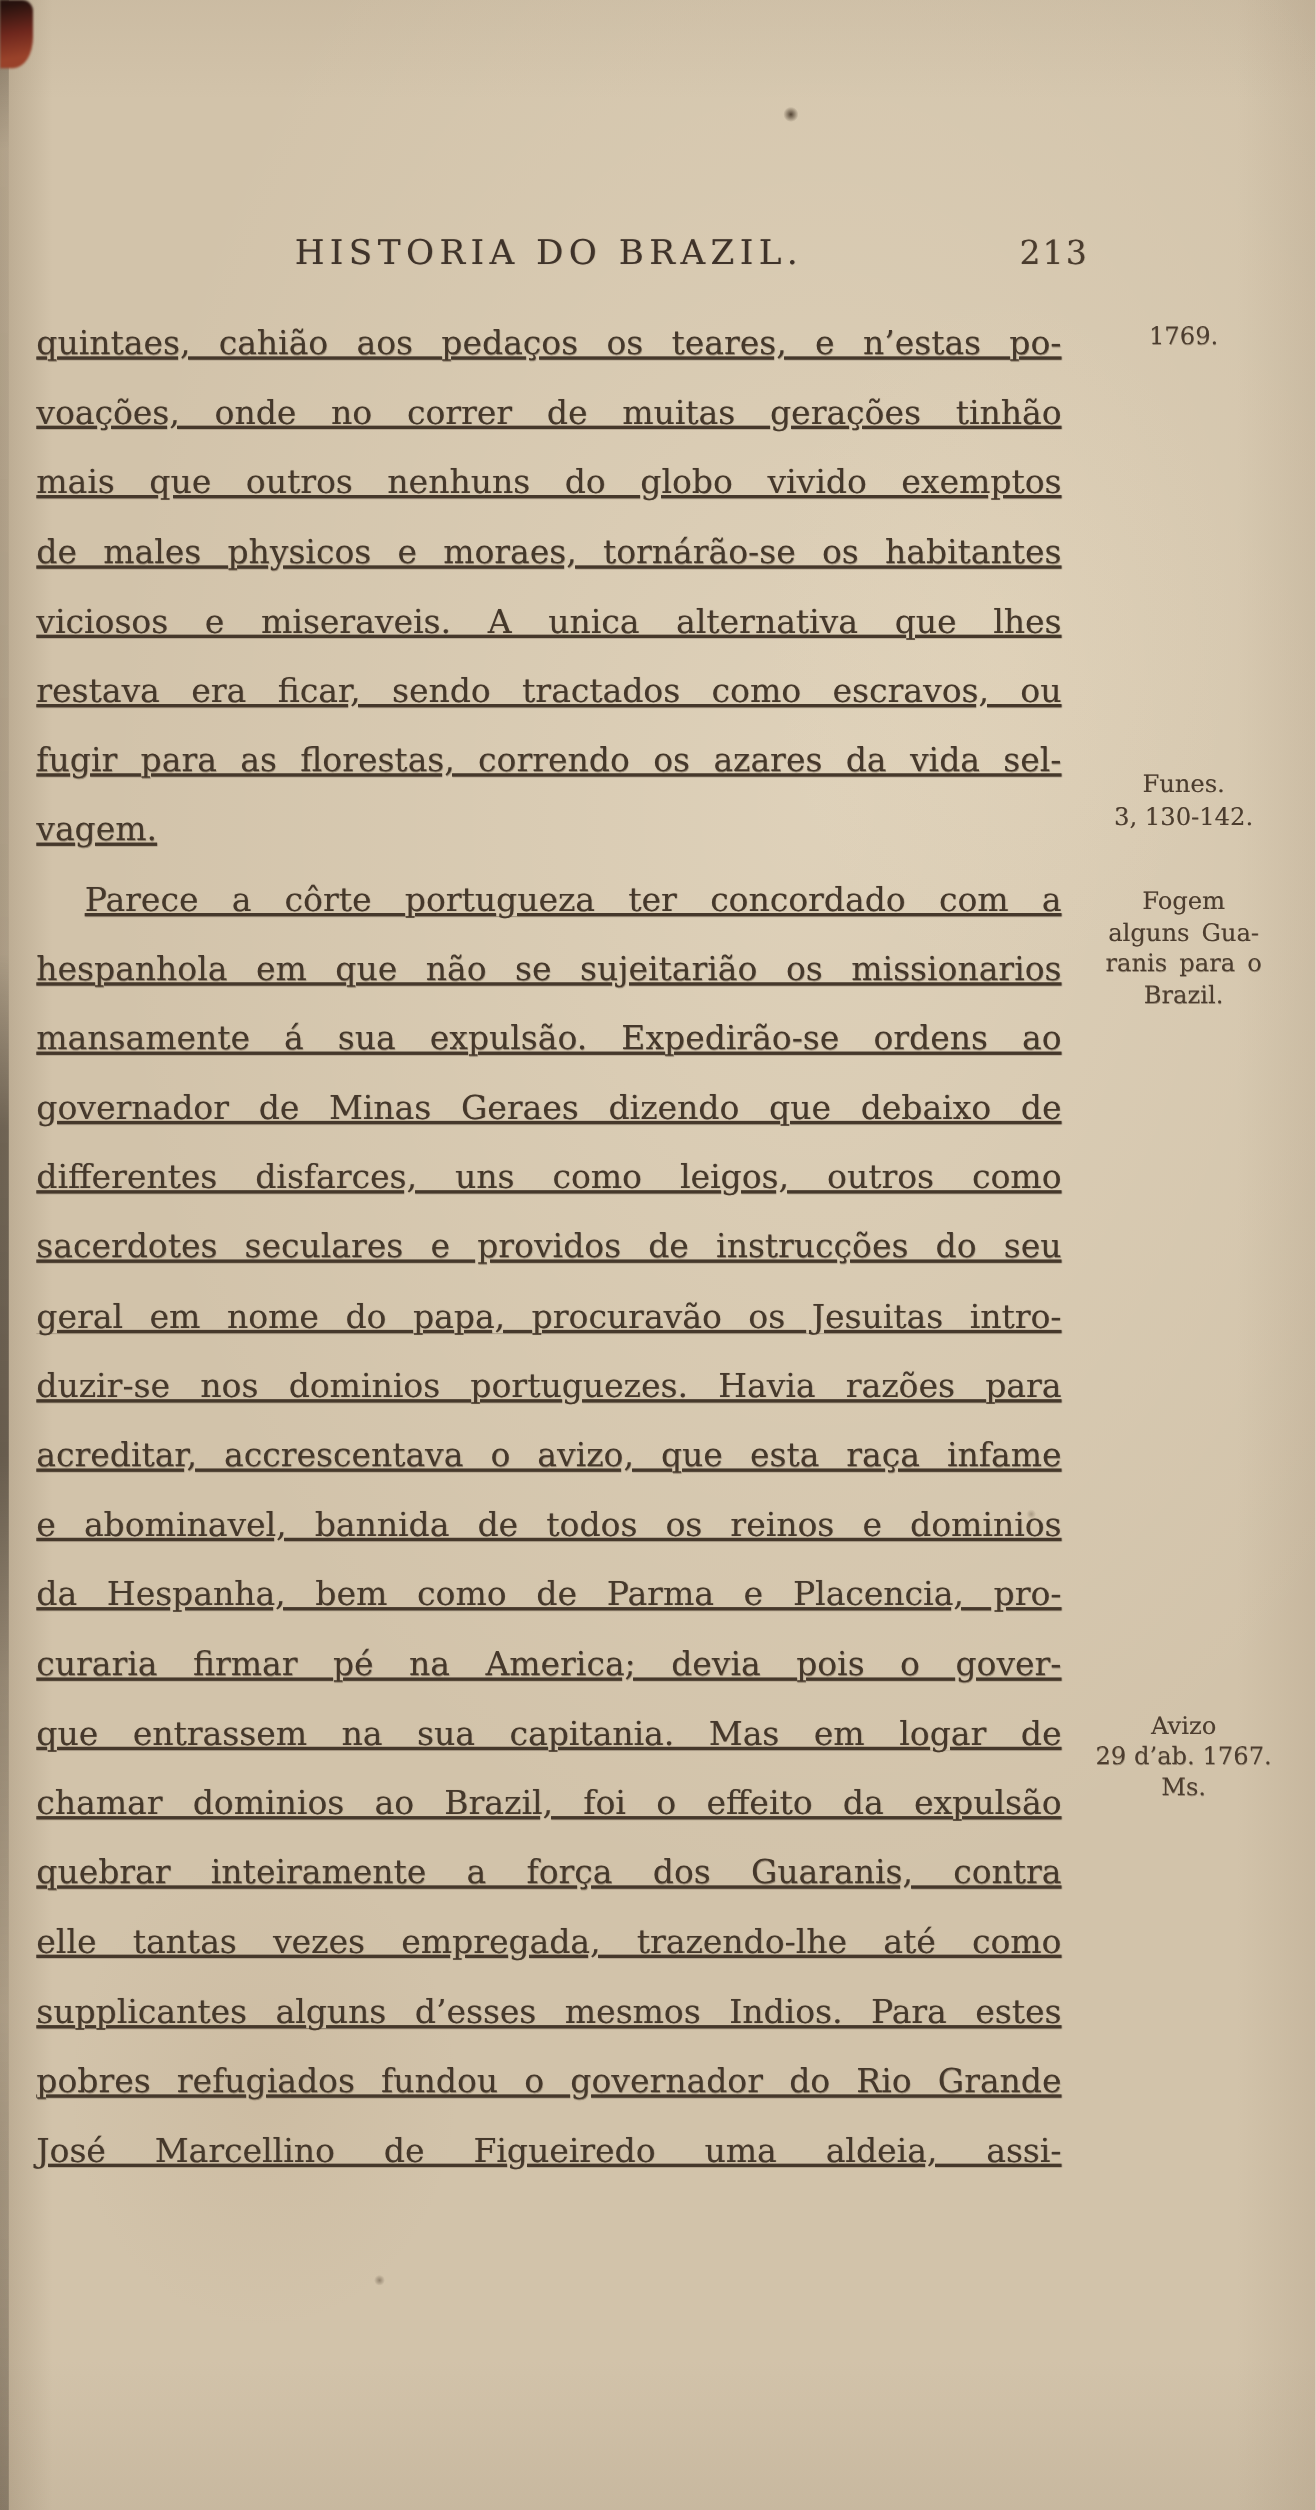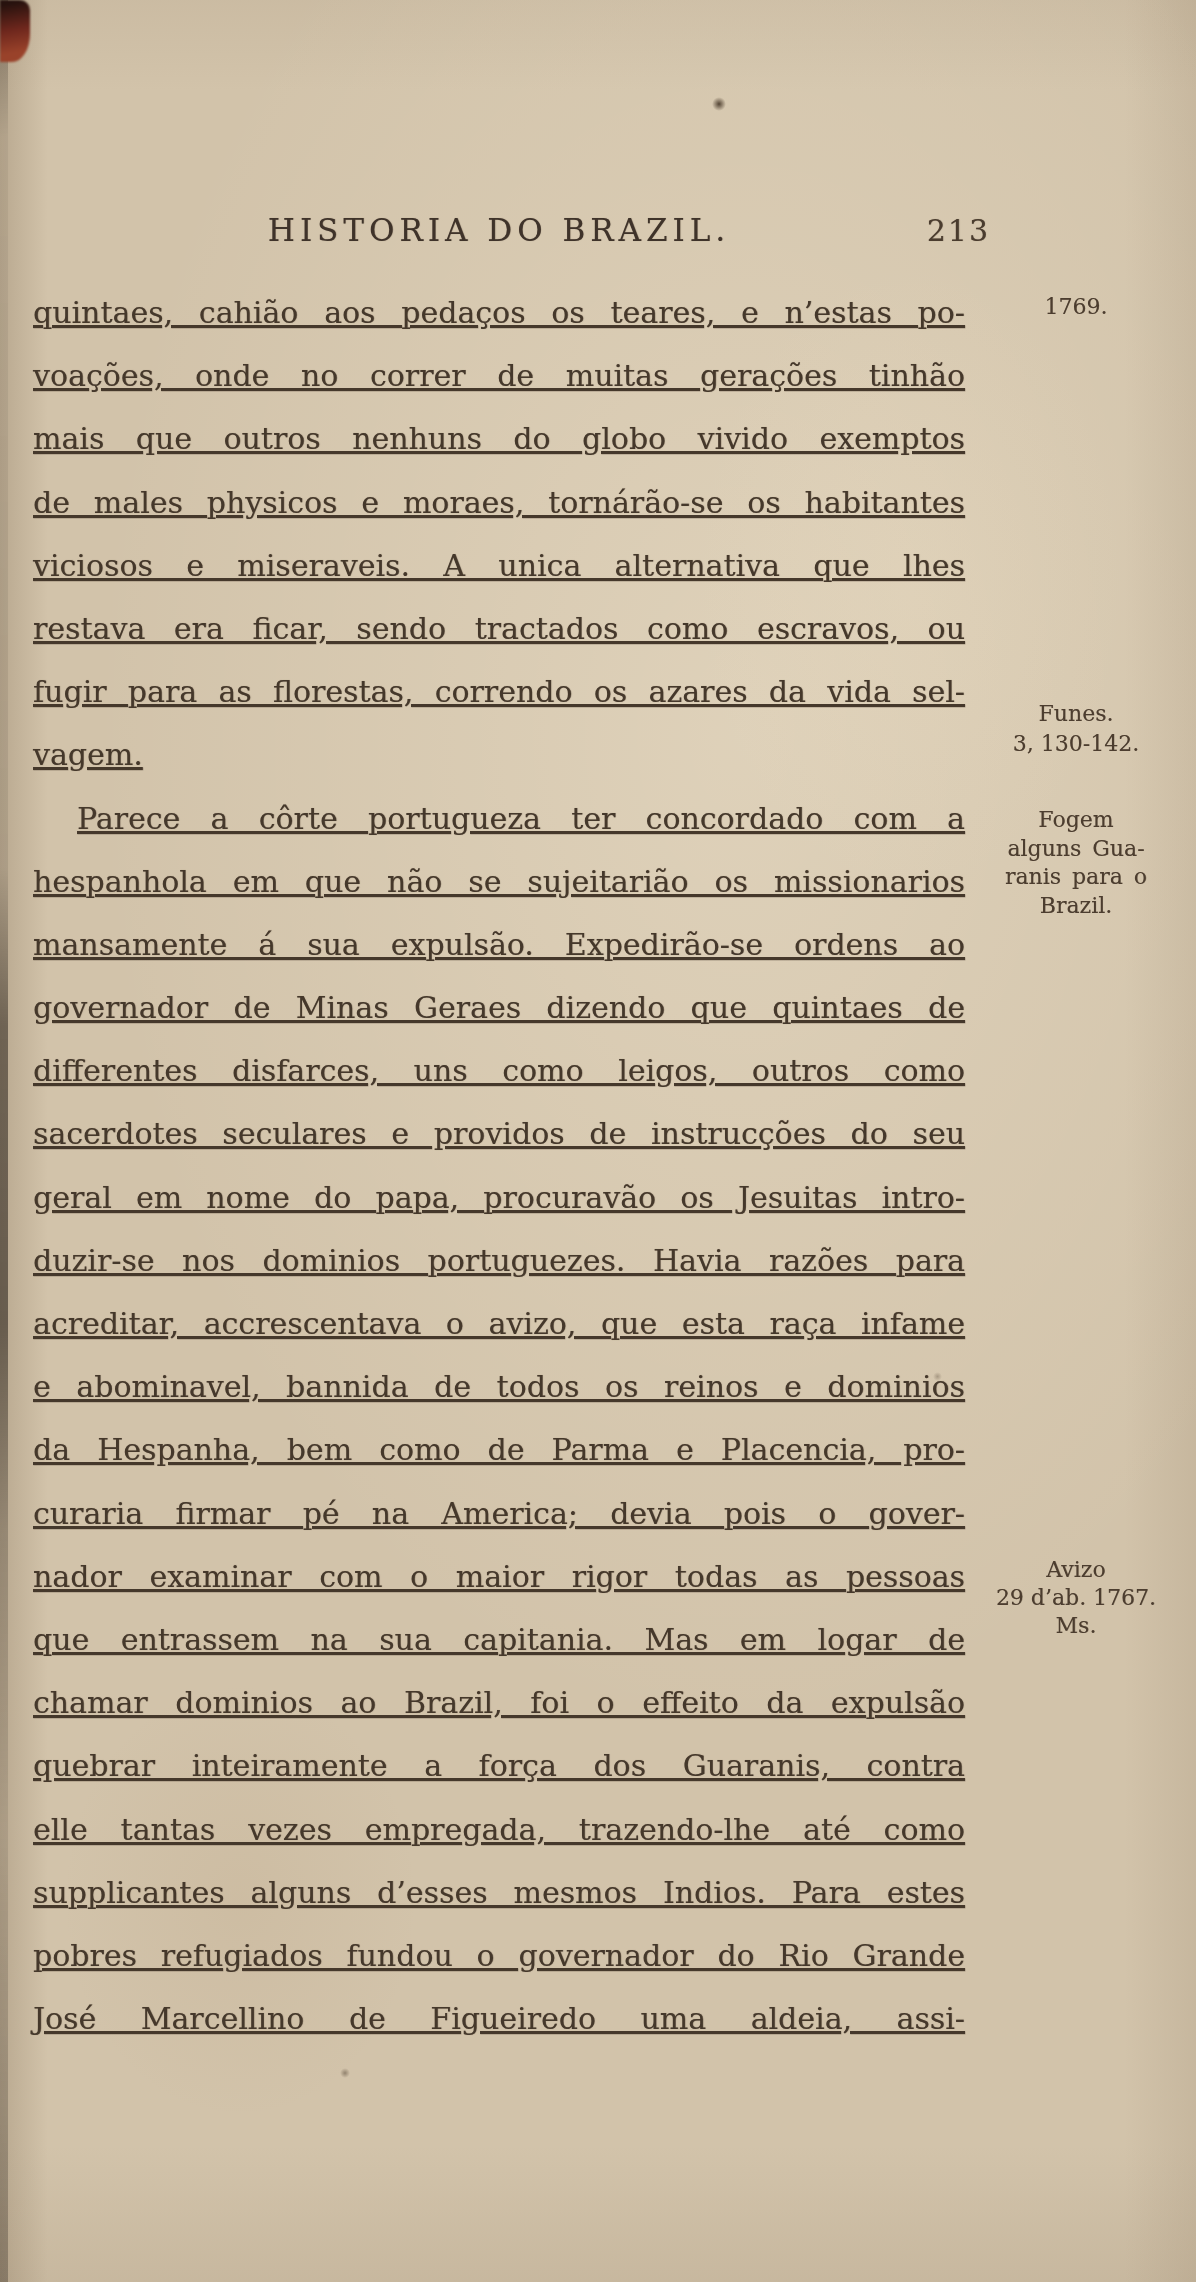--- a/index.html
+++ b/index.html
@@ -115,30 +115,29 @@
       <p class="line">voações, onde no correr de muitas gerações tinhão</p>
       <p class="line">mais que outros nenhuns do globo vivido exemptos</p>
       <p class="line">de males physicos e moraes, tornárão-se os habitantes</p>
       <p class="line">viciosos e miseraveis. A unica alternativa que lhes</p>
       <p class="line">restava era ficar, sendo tractados como escravos, ou</p>
       <p class="line">fugir para as florestas, correndo os azares da vida sel-</p>
       <p class="line short">vagem.</p>
       <p class="line indent">Parece a côrte portugueza ter concordado com a</p>
       <p class="line">hespanhola em que não se sujeitarião os missionarios</p>
       <p class="line">mansamente á sua expulsão. Expedirão-se ordens ao</p>
-      <p class="line">governador de Minas Geraes dizendo que quintaes de</p>
+      <p class="line">governador de Minas Geraes dizendo que debaixo de</p>
       <p class="line">differentes disfarces, uns como leigos, outros como</p>
       <p class="line">sacerdotes seculares e providos de instrucções do seu</p>
       <p class="line">geral em nome do papa, procuravão os Jesuitas intro-</p>
       <p class="line">duzir-se nos dominios portuguezes. Havia razões para</p>
       <p class="line">acreditar, accrescentava o avizo, que esta raça infame</p>
       <p class="line">e abominavel, bannida de todos os reinos e dominios</p>
       <p class="line">da Hespanha, bem como de Parma e Placencia, pro-</p>
       <p class="line">curaria firmar pé na America; devia pois o gover-</p>
-      <p class="line">nador examinar com o maior rigor todas as pessoas</p>
       <p class="line">que entrassem na sua capitania. Mas em logar de</p>
       <p class="line">chamar dominios ao Brazil, foi o effeito da expulsão</p>
       <p class="line">quebrar inteiramente a força dos Guaranis, contra</p>
       <p class="line">elle tantas vezes empregada, trazendo-lhe até como</p>
       <p class="line">supplicantes alguns d’esses mesmos Indios. Para estes</p>
       <p class="line">pobres refugiados fundou o governador do Rio Grande</p>
       <p class="line">José Marcellino de Figueiredo uma aldeia, assi-</p>
     </main>
 
   <aside class="note note-year">

